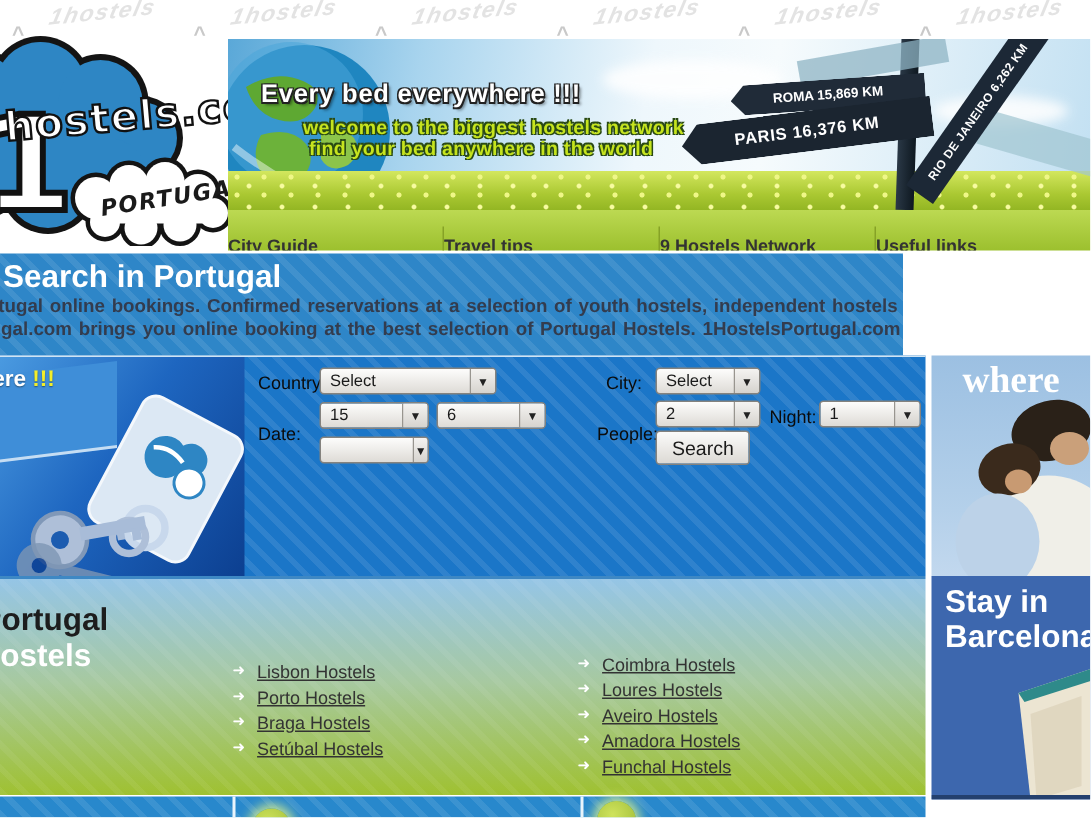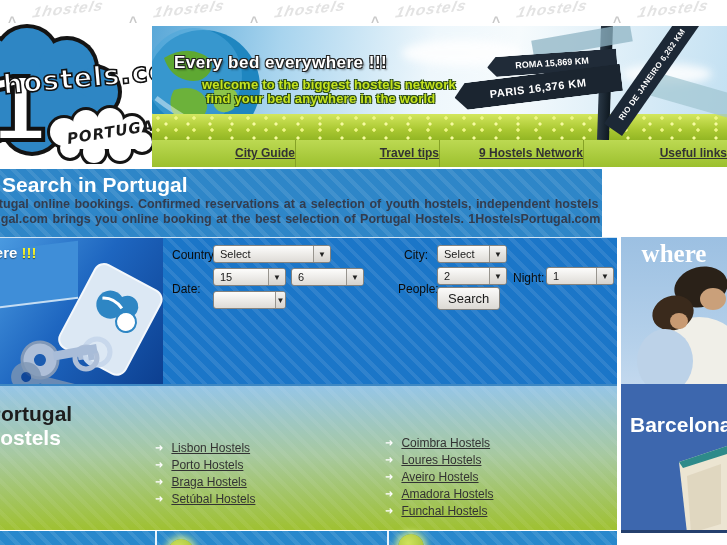--- a/index.html
+++ b/index.html
@@ -45,22 +45,22 @@
   .sign.rio{left:470px;top:88px;width:135px;height:22px;background:#1c2836;font-size:8px;
             transform-origin:0 100%;transform:rotate(-55deg);letter-spacing:.3px;}
   .sign.roma{left:335px;top:27px;width:130px;height:20px;background:#202b38;font-size:9px;
             transform:rotate(-4deg);clip-path:polygon(0 50%,7% 0,100% 0,100% 100%,7% 100%);}
   .sign.paris{left:302px;top:48px;width:168px;height:27px;background:#1b2530;font-size:11px;
             transform:rotate(-7deg);letter-spacing:.5px;clip-path:polygon(0 50%,7% 0,100% 0,100% 100%,7% 100%);}
 
   
   .nav{position:absolute;left:152px;top:140px;width:575px;height:27px;display:flex;
        background:linear-gradient(#bcd952,#9cc02e);}
-  .nav-item{flex:1;text-align:right;line-height:26px;font-size:12px;font-weight:bold;color:#333;
-       text-decoration:underline;border-right:1px solid #86a226;cursor:pointer;white-space:nowrap;overflow:hidden;}
+  .nav-item{flex:1;text-align:left;line-height:26px;font-size:12px;font-weight:bold;color:#333;
+       text-decoration:underline;border-right:1px solid #86a226;cursor:pointer;white-space:nowrap;overflow:hidden;margin-top:11px;}
   .nav-item:last-child{border-right:none;}
 
   
   .stripes{background-image:repeating-linear-gradient(45deg,rgba(255,255,255,.09) 0 4px,transparent 4px 11px);}
 
   
   .band-search{position:absolute;left:0;top:169px;width:602px;height:68px;background-color:#2e86c8;overflow:hidden;}
   .search-title{position:absolute;left:2px;top:4px;font-size:21px;font-weight:bold;color:#fff;}
   .desc{position:absolute;white-space:nowrap;font-size:12.5px;font-weight:bold;color:#333c4e;word-spacing:1px;}
   .desc.l1{left:-22px;top:28px;}
@@ -386,17 +386,18 @@
     </svg>
     <div class="where-word" data-interactable="false">where</div>
   </div>
 
   <div class="ad-barcelona" data-interactable="true">
     <svg width="106" height="149" viewBox="0 0 106 149" style="position:absolute;left:0;top:0;" data-interactable="false">
       <polygon points="58,78 106,62 106,149 66,149" fill="#ece5d2"></polygon>
       <polygon points="58,78 106,62 106,70 62,84" fill="#2e8a8a"></polygon>
       <polygon points="66,92 100,80 100,140 70,149" fill="#d8cdb4" opacity=".6"></polygon>
     </svg>
+    <div class="ad-line1" data-interactable="false">Stay in</div>
     <div class="ad-line2" data-interactable="false">Barcelona</div>
     <div class="ad-bottom-edge" data-interactable="false"></div>
   </div>
 
 </div>
 
 </body></html>

